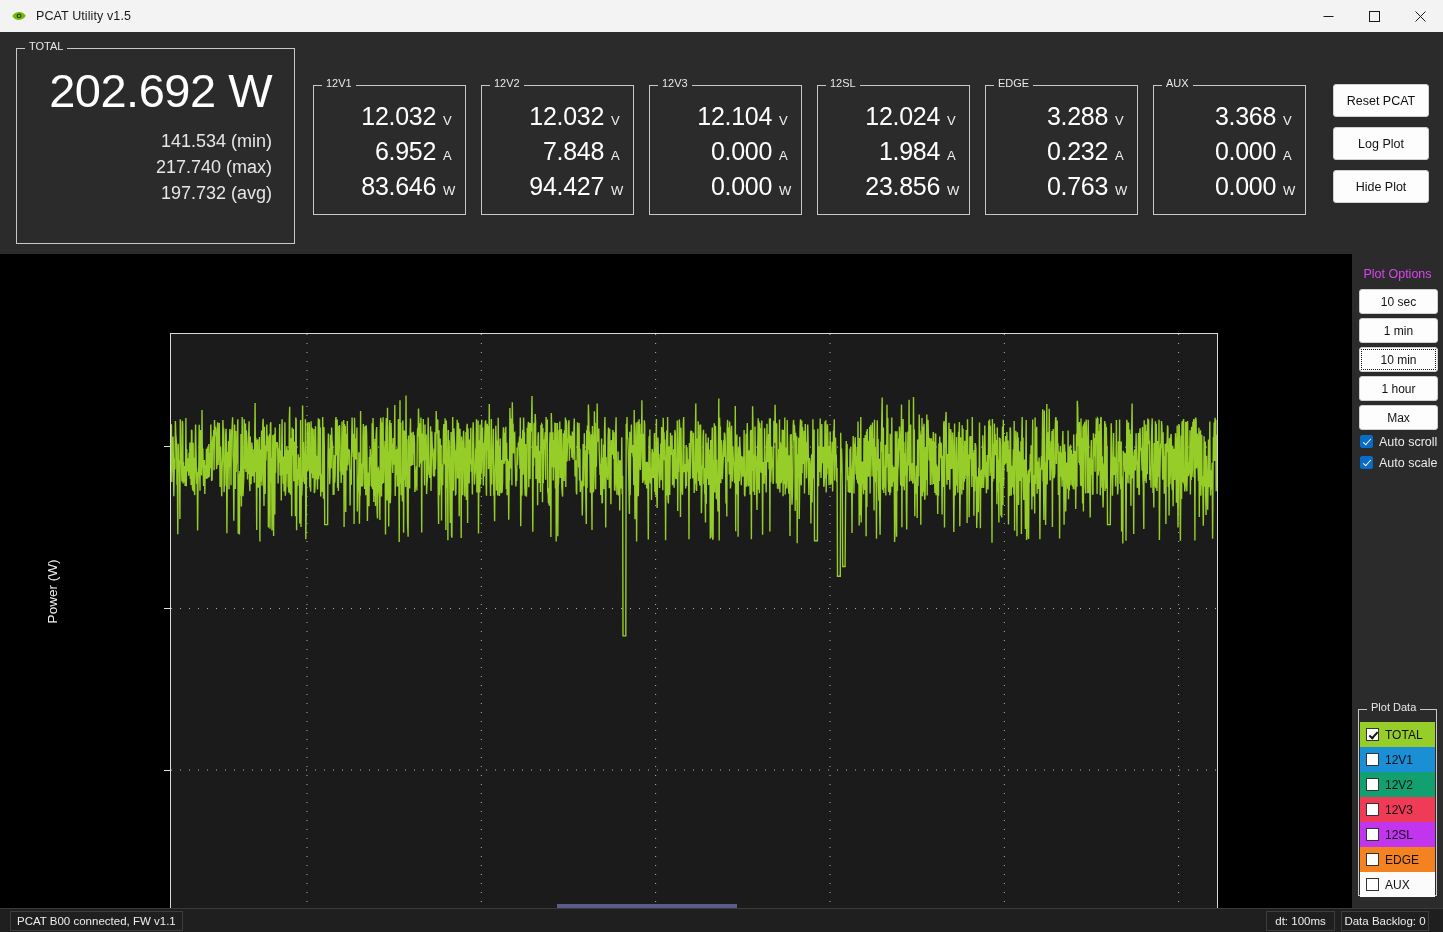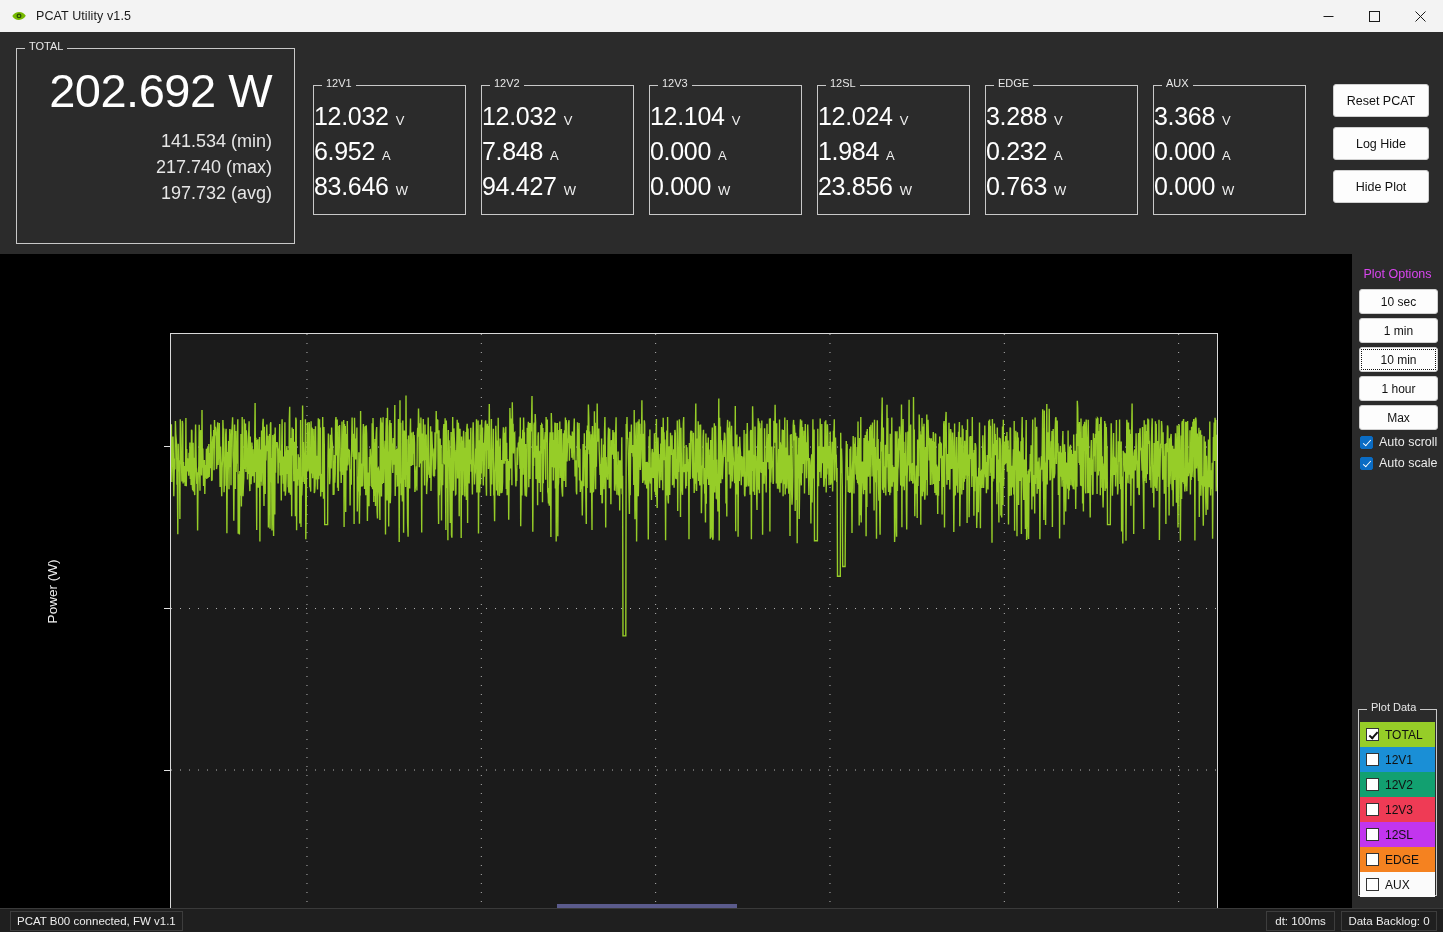--- a/index.html
+++ b/index.html
@@ -54,21 +54,21 @@
     position: absolute; left: 18px; bottom: 12px; width: 243px; height: 27px;
     background: #fdfdfd; border: 1px solid #d0d0d0; border-radius: 3px;
     color: #111; font-size: 12.5px; display: flex; align-items: center; justify-content: center;
     font-family: "Liberation Sans", sans-serif;
   }
 
   
   .chan { top: 53px; width: 153px; height: 130px; }
   .chan-row {
     position: absolute; left: 0; right: 0; display: flex;
-    align-items: baseline; color: #fff;
+    align-items: baseline; justify-content: flex-end; color: #fff;
   }
   .chan-val { font-size: 25px; font-weight: 300; letter-spacing: -0.3px; }
   .chan-unit { font-size: 13px; font-weight: 300; width: 22px; text-align: left; margin-left: 7px; color: #f0f0f0; }
   .cr0 { top: 16px; } .cr1 { top: 51px; } .cr2 { top: 86px; }
 
   
   .act-btn {
     position: absolute; left: 1333px; width: 94px; height: 31px;
     background: #fdfdfd; border: 1px solid #d0d0d0; border-radius: 3px;
     color: #111; font-size: 12.5px; display: flex; align-items: center; justify-content: center;
@@ -113,21 +113,21 @@
     position: absolute; top: 13px; left: 0; width: 91px; text-align: center;
     color: #d946ef; font-size: 12.5px;
   }
   .po-btn {
     position: absolute; left: 7px; width: 77px; height: 23px;
     background: #fdfdfd; border: 1px solid #d0d0d0; border-radius: 3px;
     color: #111; font-size: 12px; display: flex; align-items: center; justify-content: center;
   }
   .po-btn.focused { outline: 1px dotted #111; outline-offset: -3px; }
   .po-check {
-    position: absolute; left: 8px; display: flex; align-items: flex-end; gap: 6px;
+    position: absolute; left: 8px; display: flex; align-items: flex-start; gap: 6px;
     color: #eaeaea; font-size: 12.5px;
   }
   .cbox {
     width: 13px; height: 13px; box-sizing: border-box; border-radius: 2px;
     background: #0a6cc4; border: 1px solid #0a6cc4; position: relative; flex: none;
   }
   .cbox::after {
     content: ""; position: absolute; left: 4px; top: 1px; width: 3px; height: 7px;
     border: solid #fff; border-width: 0 1.6px 1.6px 0; transform: rotate(42deg);
   }
@@ -152,21 +152,21 @@
   .statusbar {
     position: absolute; left: 0; bottom: 0; width: 1443px; height: 24px;
     background: #1f1f1f; border-top: 1px solid #3a3a3a; box-sizing: border-box;
   }
   .sb-cell {
     position: absolute; top: 2px; height: 20px; display: flex; align-items: center;
     color: #ededed; font-size: 11.5px; box-sizing: border-box;
   }
   #sb-conn { left: 10px; padding: 0 6px; border: 1px solid #3d3d3d; }
   #sb-dt { left: 1266px; width: 69px; justify-content: center; border: 1px solid #3d3d3d; }
-  #sb-backlog { left: 1341px; width: 96px; justify-content: center; border: 1px solid #3d3d3d; text-align: center; }
+  #sb-backlog { left: 1341px; width: 88px; justify-content: center; border: 1px solid #3d3d3d; text-align: center; }
   .sb-scroll {
     position: absolute; left: 557px; bottom: 24px; width: 180px; height: 4px;
     background: #5b5b8c;
   }
 </style>
 </head>
 <body>
 
 <div id="app">
 
@@ -295,21 +295,21 @@
             <span class="chan-unit">A</span>
           </div>
           <div class="chan-row cr2">
             <span class="chan-val">0.000</span>
             <span class="chan-unit">W</span>
           </div>
         </div>
       </div>
 
     <div class="act-btn" id="btn-reset-pcat">Reset PCAT</div>
-    <div class="act-btn" id="btn-log-data">Log Hide</div>
+    <div class="act-btn" id="btn-log-data">Log Plot</div>
     <div class="act-btn" id="btn-hide-graph">Hide Plot</div>
   </div>
 
   <div class="graph-area">
     <div class="ylabel">Power (W)</div>
     <div id="y-ticks">
         <div class="ytick" style="top: 678.085px;">50</div>
         <div class="ytick" style="top: 516.17px;">100</div>
         <div class="ytick-mark" style="top: 516.17px;"></div>
         <div class="ytick" style="top: 354.255px;">150</div>

